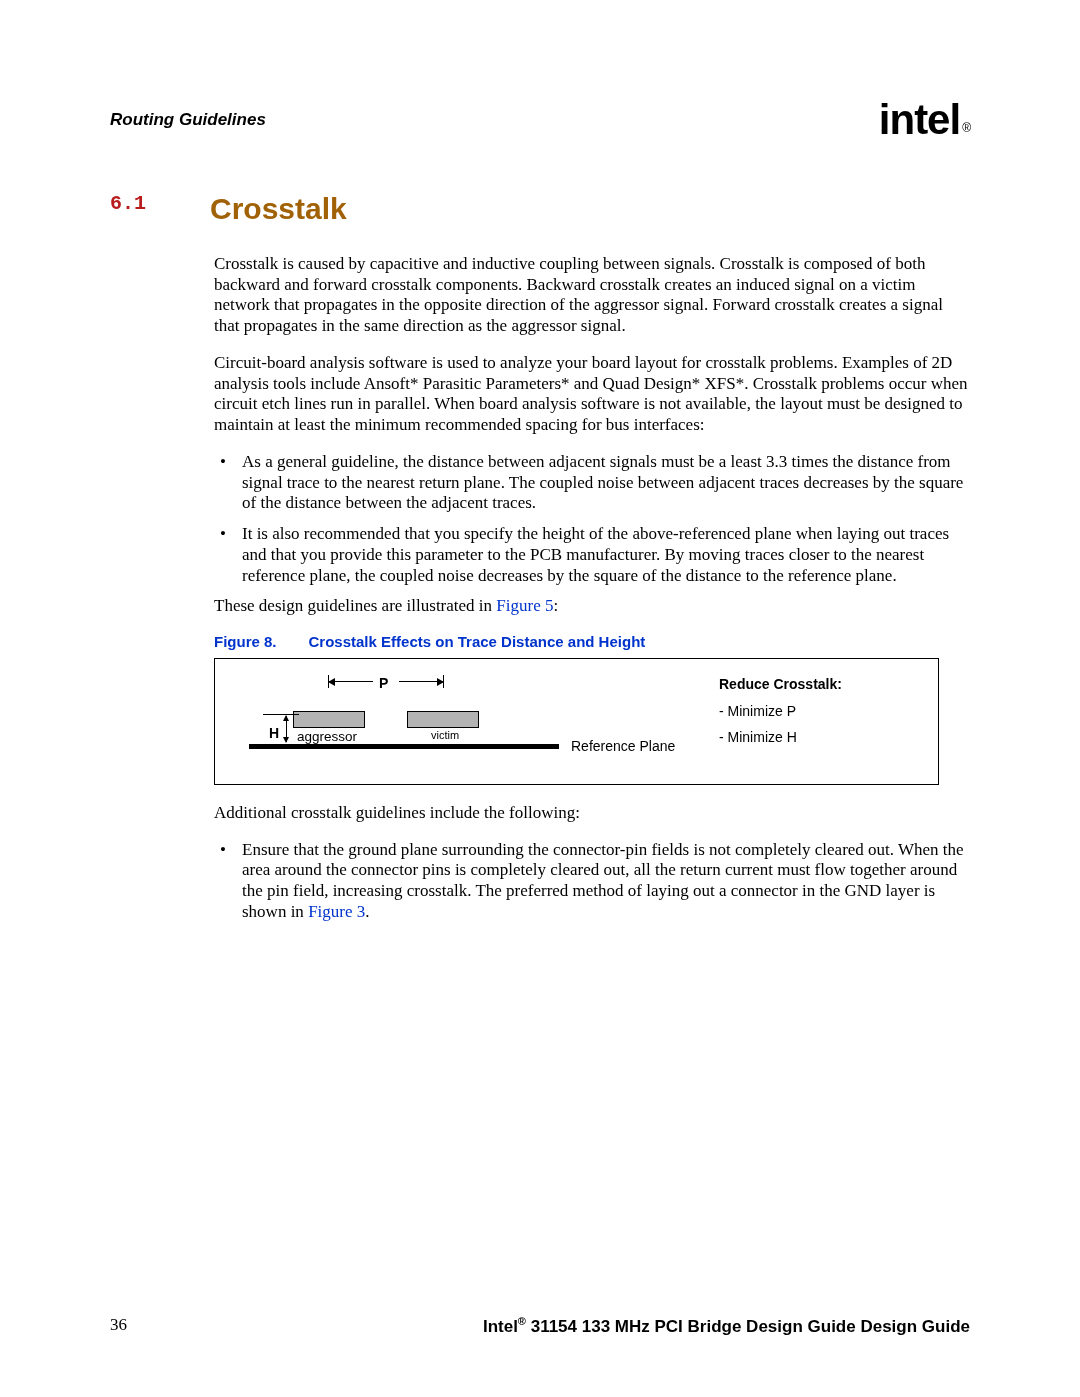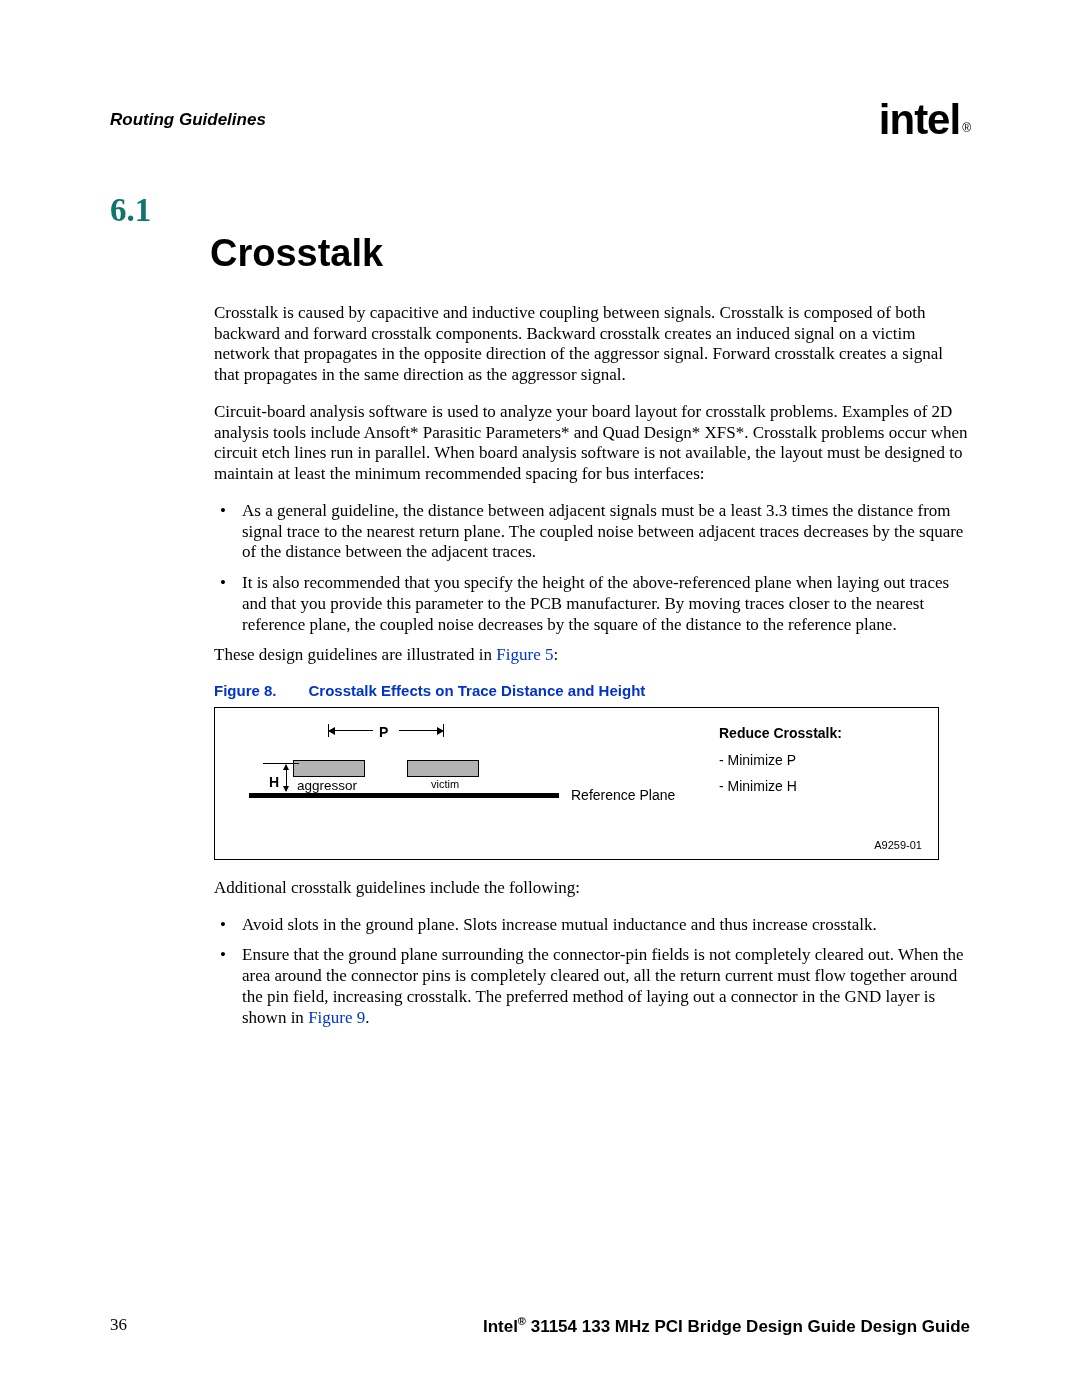--- a/index.html
+++ b/index.html
@@ -39,32 +39,31 @@
     margin-left: 2px;
     position: relative;
     top: -2px;
   }
   .section-row {
     display: flex;
     gap: 48px;
     margin-bottom: 28px;
   }
   .section-number {
-    font-family: Liberation Serif, serif;
-    font-weight: bold;
-    font-size: 33px;
-    color: #0f766e;
+    font-family: Liberation Mono, monospace;
+    font-weight: bold;
+    font-size: 20px;
+    color: #b91c1c;
     min-width: 52px;
   }
   .section-title {
     font-family: Arial, Helvetica, sans-serif;
     font-weight: bold;
-    font-size: 38px;
-    color: #000000;
-    margin-top: 40px;
+    font-size: 30px;
+    color: #a16207;
   }
   .body-text {
     margin-left: 104px;
     font-size: 17px;
     line-height: 1.22;
   }
   .para {
     margin-bottom: 16px;
   }
   ul.bullets {
@@ -323,30 +322,28 @@
 
     <div class="ref-plane"></div>
     <div class="ref-plane-label">Reference Plane</div>
 
     <div class="reduce-box">
       <div class="title">Reduce Crosstalk:</div>
       <div>- Minimize P</div>
       <div>- Minimize H</div>
     </div>
   </div>
-  <div class="fig-id">A9259-01</div>
 </div>
 
 <div class="body-text" style="margin-top:18px">
   <p class="para">Additional crosstalk guidelines include the following:</p>
 
   <ul class="bullets">
-    <li>Avoid slots in the ground plane. Slots increase mutual inductance and thus increase crosstalk.</li>
     <li>
-      <span>Ensure that the ground plane surrounding the connector-pin fields is not completely cleared out. When the area around the connector pins is completely cleared out, all the return current must flow together around the pin field, increasing crosstalk. The preferred method of laying out a connector in the GND layer is shown in </span><span class="fig-ref">Figure 9</span><span>.</span>
+      <span>Ensure that the ground plane surrounding the connector-pin fields is not completely cleared out. When the area around the connector pins is completely cleared out, all the return current must flow together around the pin field, increasing crosstalk. The preferred method of laying out a connector in the GND layer is shown in </span><span class="fig-ref">Figure 3</span><span>.</span>
     </li>
   </ul>
 </div>
 
 <div class="footer">
   <div>36</div>
   <div class="footer-title">
     <span>Intel</span><sup>®</sup><span> 31154 133 MHz PCI Bridge Design Guide Design Guide</span>
   </div>
 </div>

